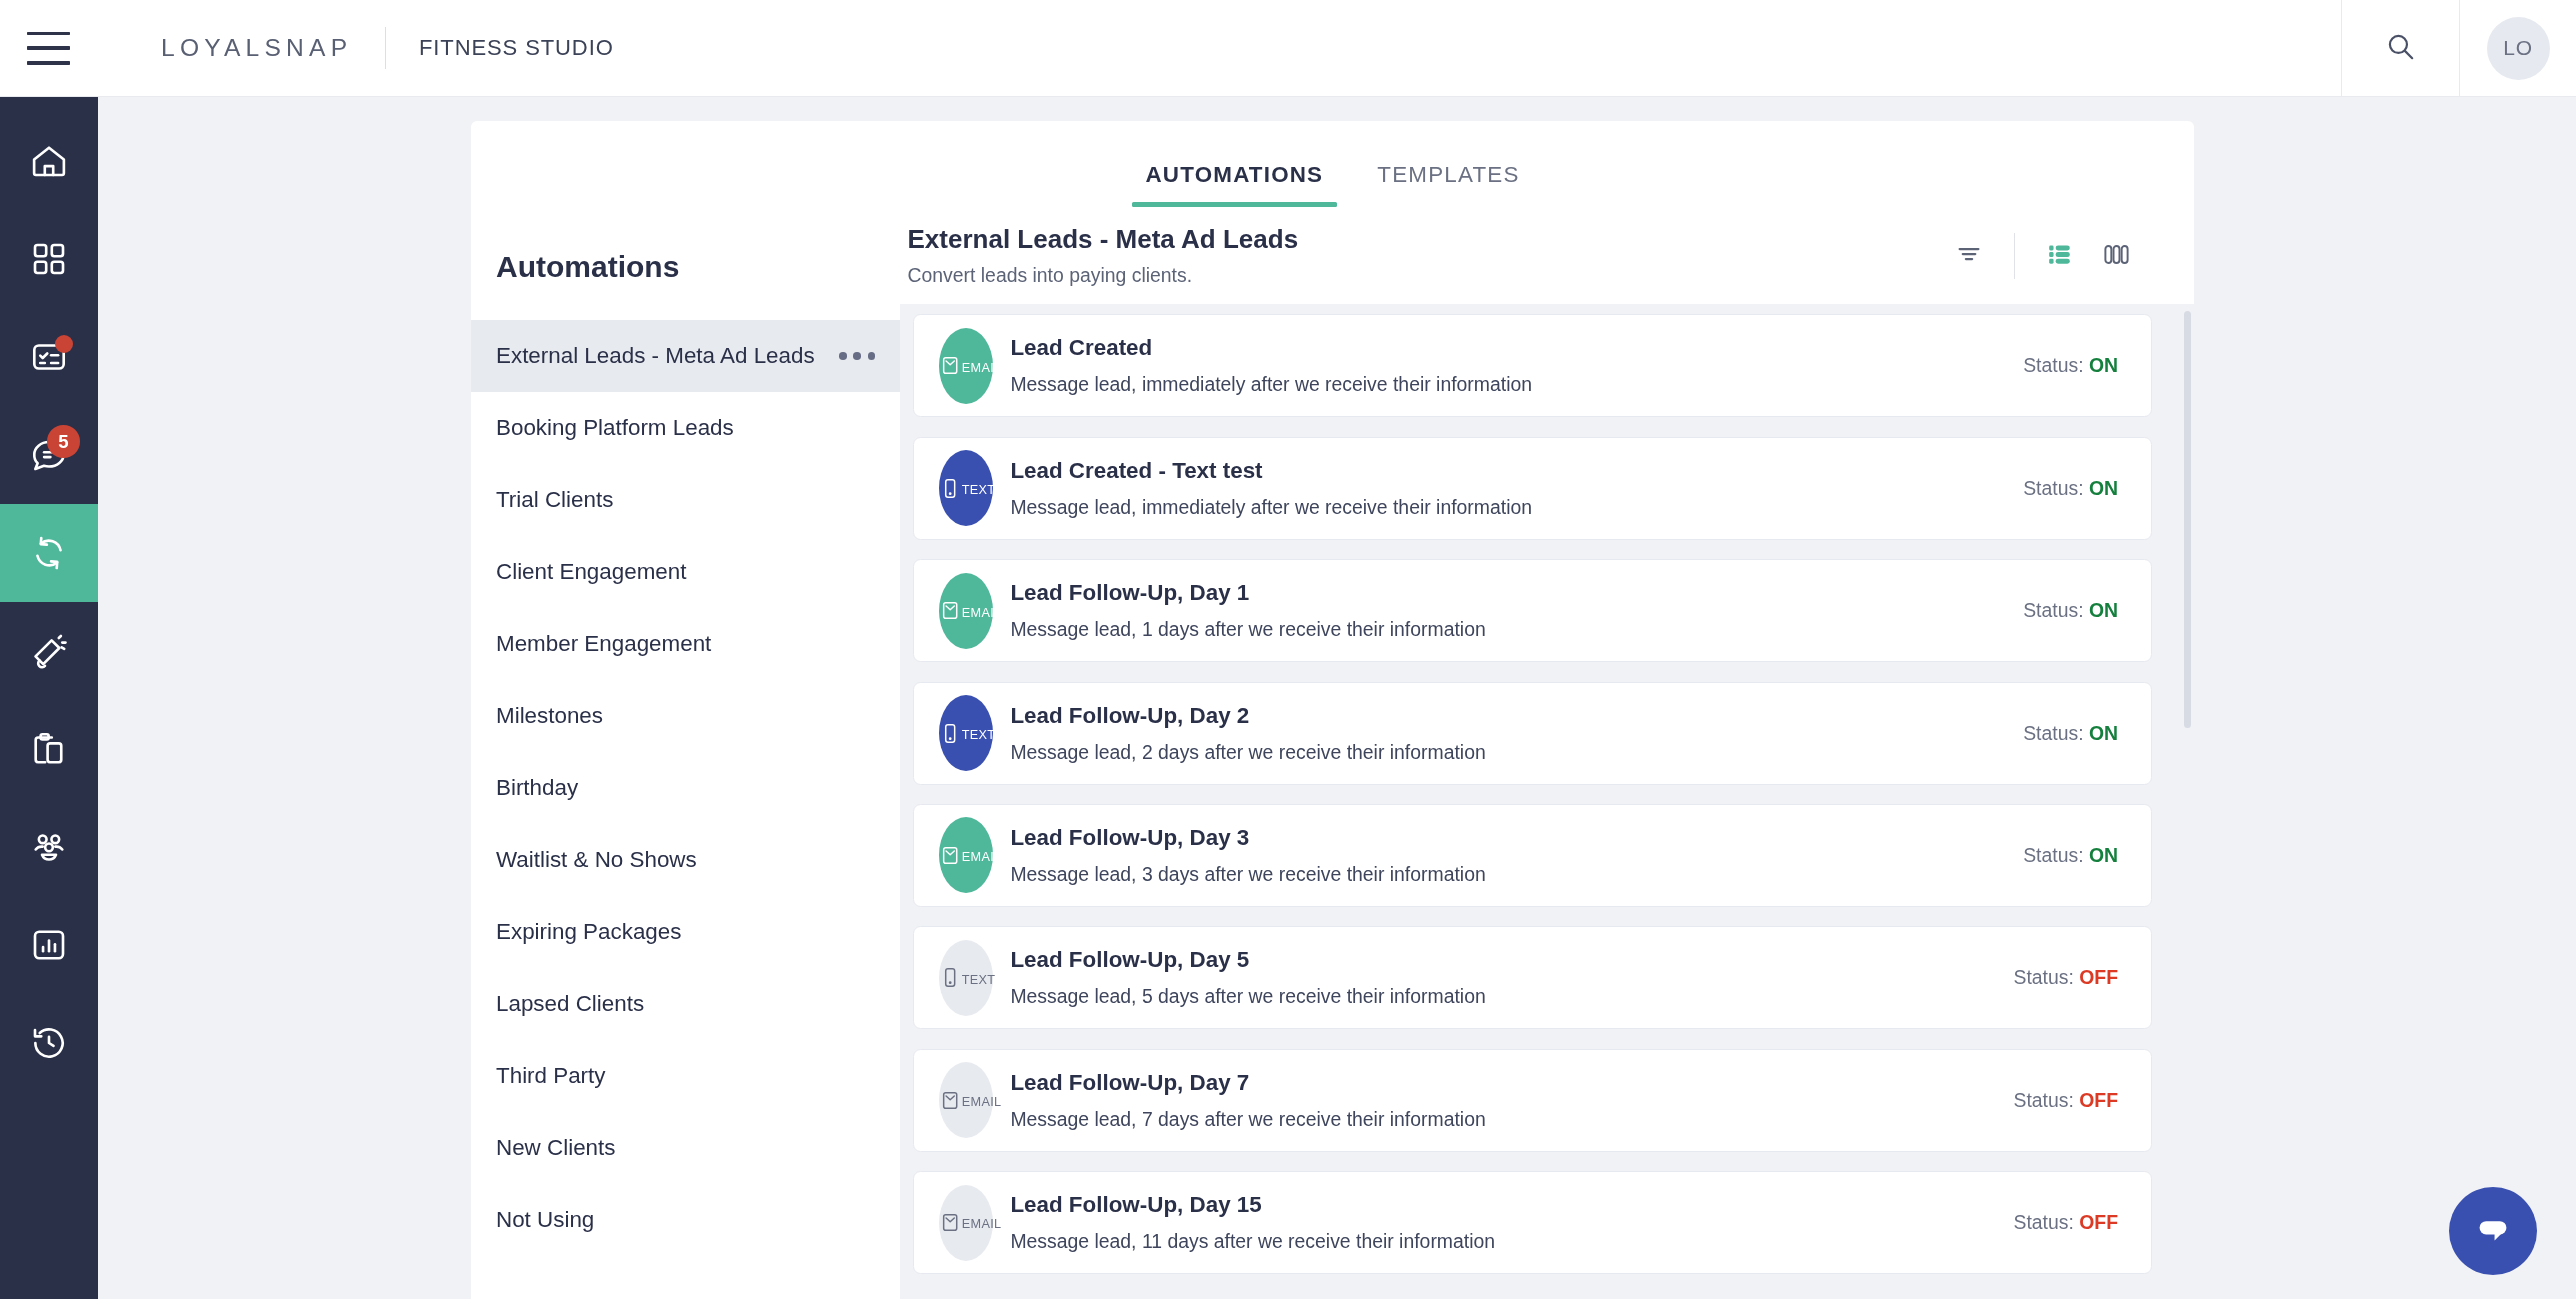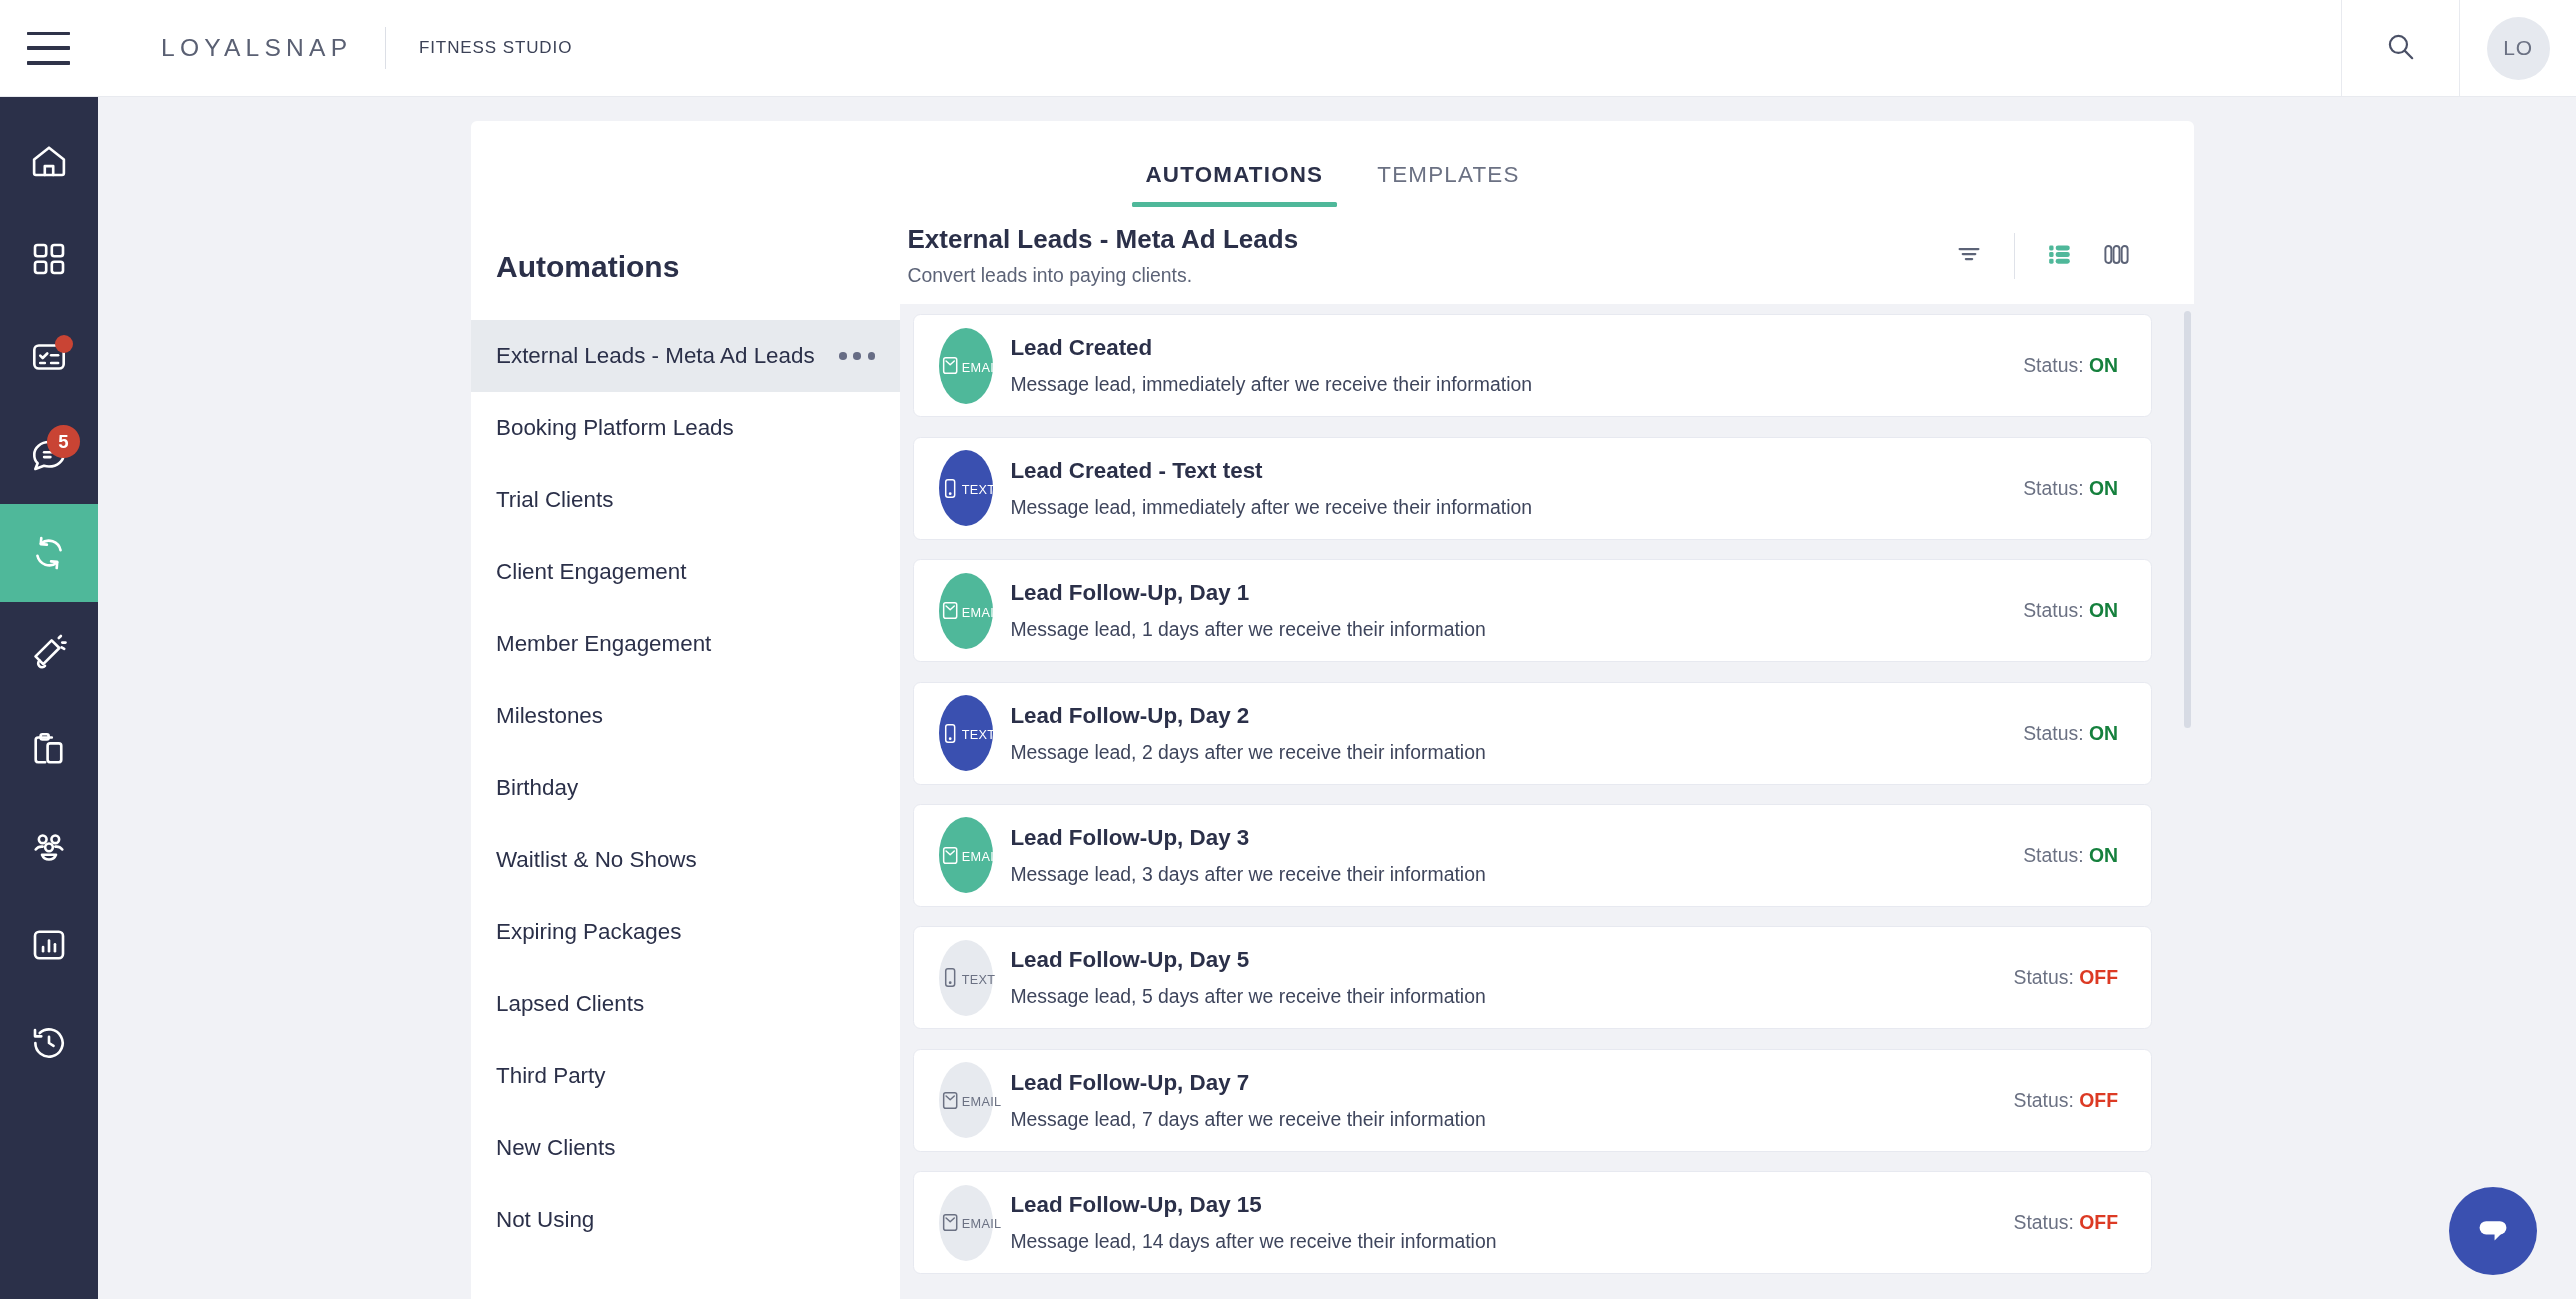--- a/index.html
+++ b/index.html
@@ -33,21 +33,21 @@
     letter-spacing: 5.2px;
     color: #5a6073;
     font-weight: 400;
     white-space: nowrap;
   }
   .brand-divider {
     width: 0.7px; height: 42px; background: #dcdfe6;
     margin: 0 33px;
   }
   .studio {
-    font-size: 17px;
+    font-size: 22px;
     letter-spacing: 0.9px;
     color: #3c4257;
     font-weight: 400;
     white-space: nowrap;
   }
 
   .topbar-right { margin-left: auto; display:flex; align-items: stretch; height: 97px; }
   .search-cell {
     width: 119px; display:flex; align-items:center; justify-content:center;
     border-left: 0.7px solid #e8eaef; border-right: 0.7px solid #e8eaef;
@@ -586,21 +586,21 @@
               <span>
                 <svg viewBox="0 0 24 24" fill="none" stroke="#6b7183" stroke-width="1.6" stroke-linecap="round" stroke-linejoin="round">
                   <rect x="5" y="3.6" width="14" height="16.8" rx="2.2"></rect>
                   <path d="M7.6 7.2 12 11.2l4.4-4"></path>
                 </svg>
               </span>
               <div class="btxt">EMAIL</div>
             </div>
             <div class="card-text">
               <div class="card-title">Lead Follow-Up, Day 15</div>
-              <div class="card-sub">Message lead, 14 days after we receive their information</div>
+              <div class="card-sub">Message lead, 11 days after we receive their information</div>
             </div>
             <div class="status"><span>Status:</span> <span class="off">OFF</span></div>
           </div>
         </div>
 
       <div class="scrolltrack">
         <div class="scrollthumb"></div>
       </div>
     </div>
   </div>

